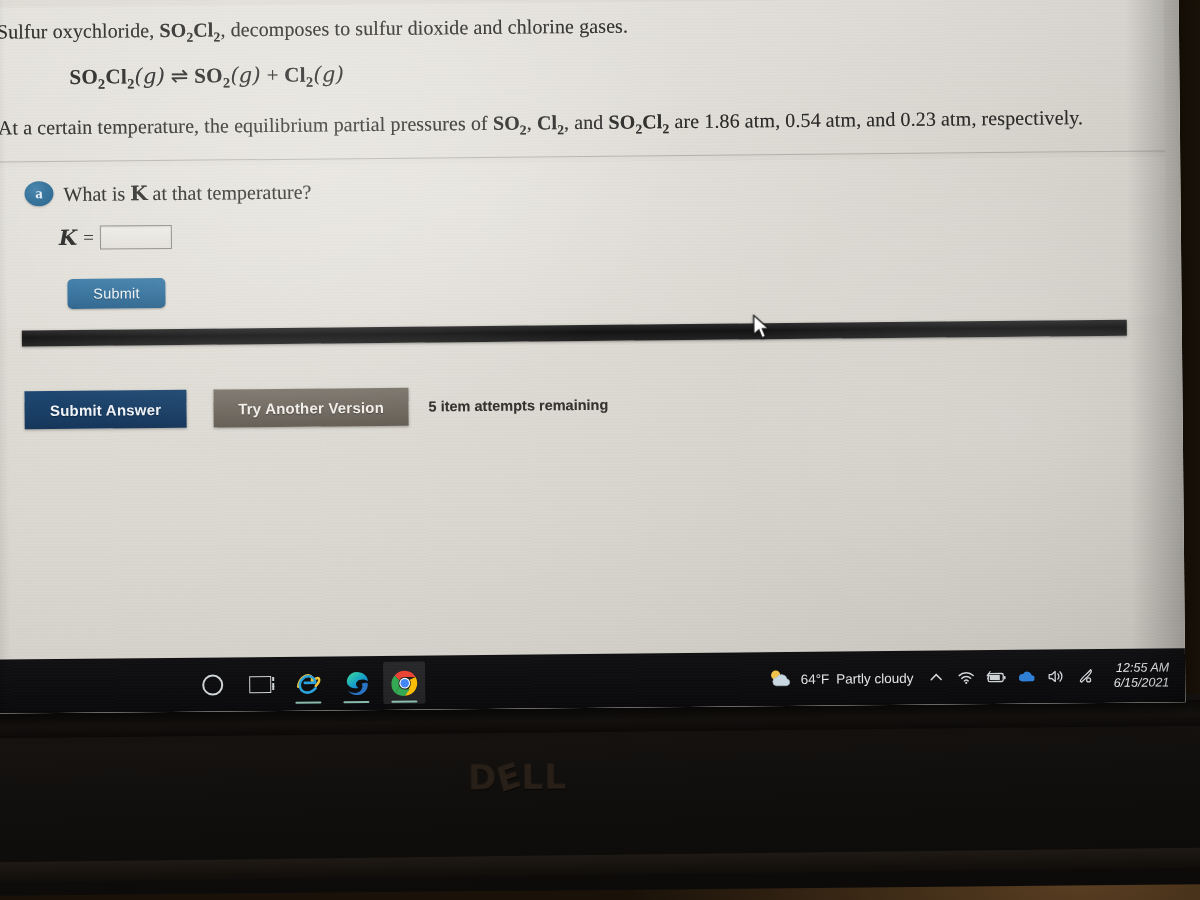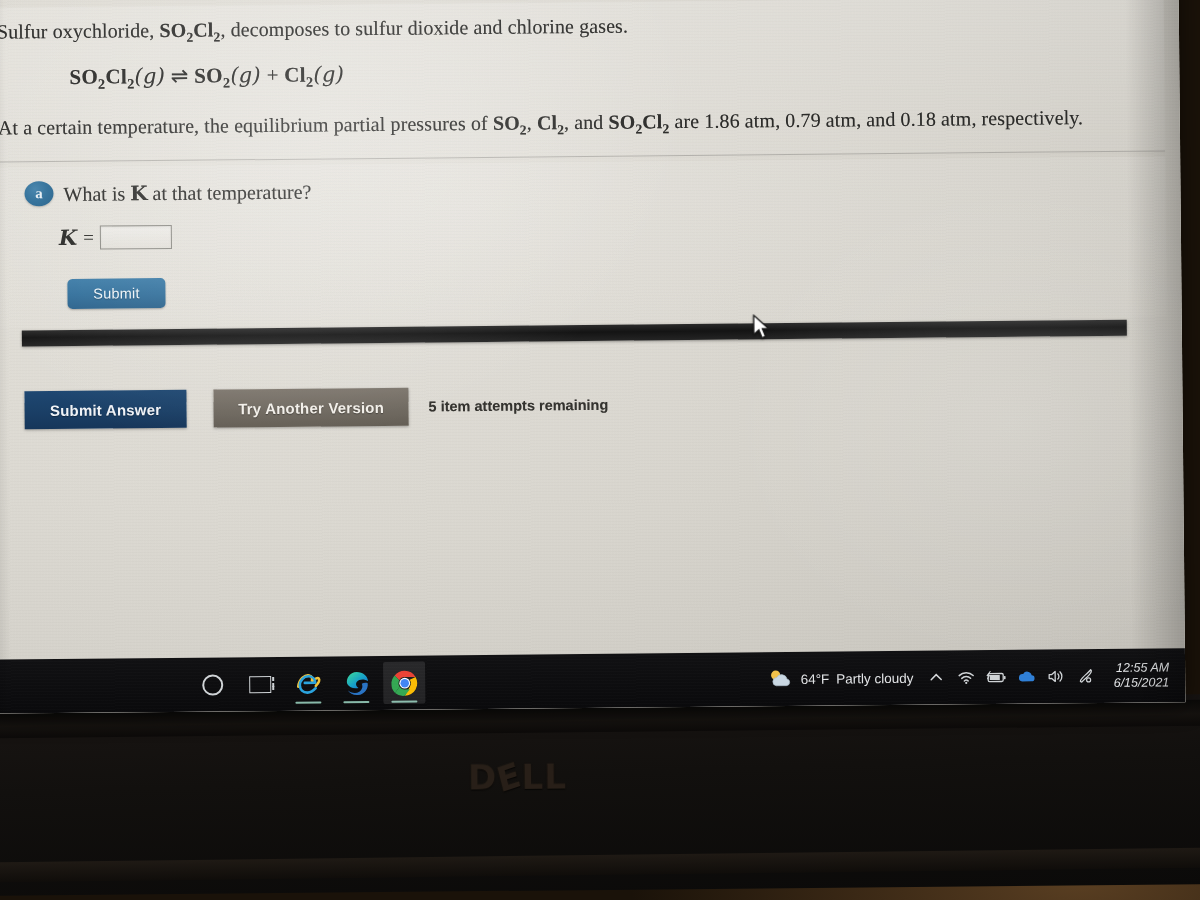--- a/index.html
+++ b/index.html
@@ -361,21 +361,21 @@
 
         <p class="eqn">
           <b>SO<sub>2</sub>Cl<sub>2</sub></b><span class="st">(g)</span>
           <span>⇌</span>
           <b>SO<sub>2</sub></b><span class="st">(g)</span>
           +
           <b>Cl<sub>2</sub></b><span class="st">(g)</span>
         </p>
 
         <p class="stmt line3">
-          At a certain temperature, the equilibrium partial pressures of <b>SO<sub>2</sub></b>, <b>Cl<sub>2</sub></b>, and <b>SO<sub>2</sub>Cl<sub>2</sub></b> are <span>1.86 atm</span>, <span>0.79 atm</span>, and <span>0.18 atm</span>, respectively.
+          At a certain temperature, the equilibrium partial pressures of <b>SO<sub>2</sub></b>, <b>Cl<sub>2</sub></b>, and <b>SO<sub>2</sub>Cl<sub>2</sub></b> are <span>1.86 atm</span>, <span>0.54 atm</span>, and <span>0.23 atm</span>, respectively.
         </p>
       </div>
 
       <div class="q-area">
         <div class="q-row">
           <div class="badge-a">a</div>
           <div class="q-text"><span>What is </span><i>K</i><span> at that temperature?</span></div>
         </div>
 
         <div class="ans-row">

